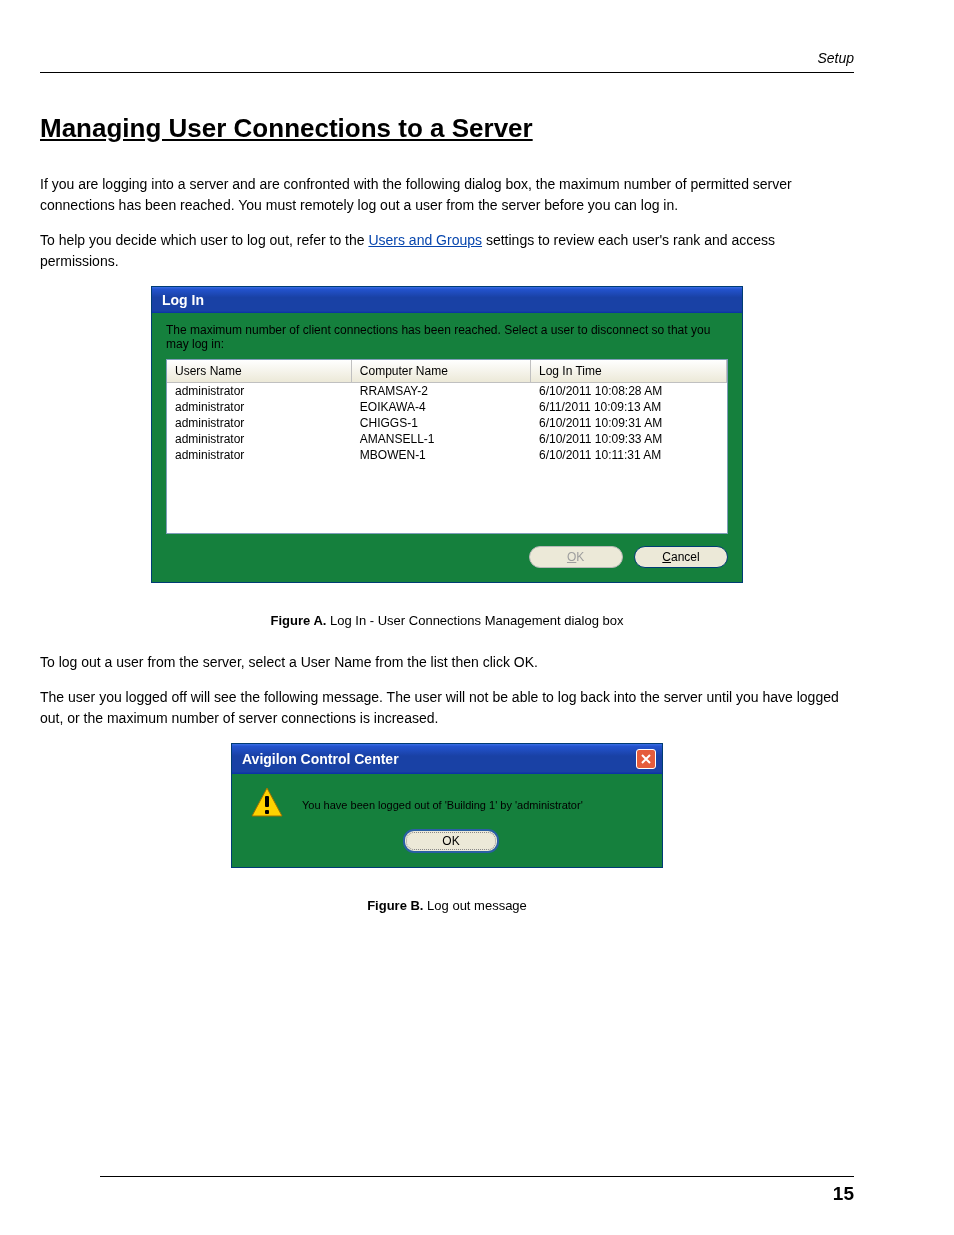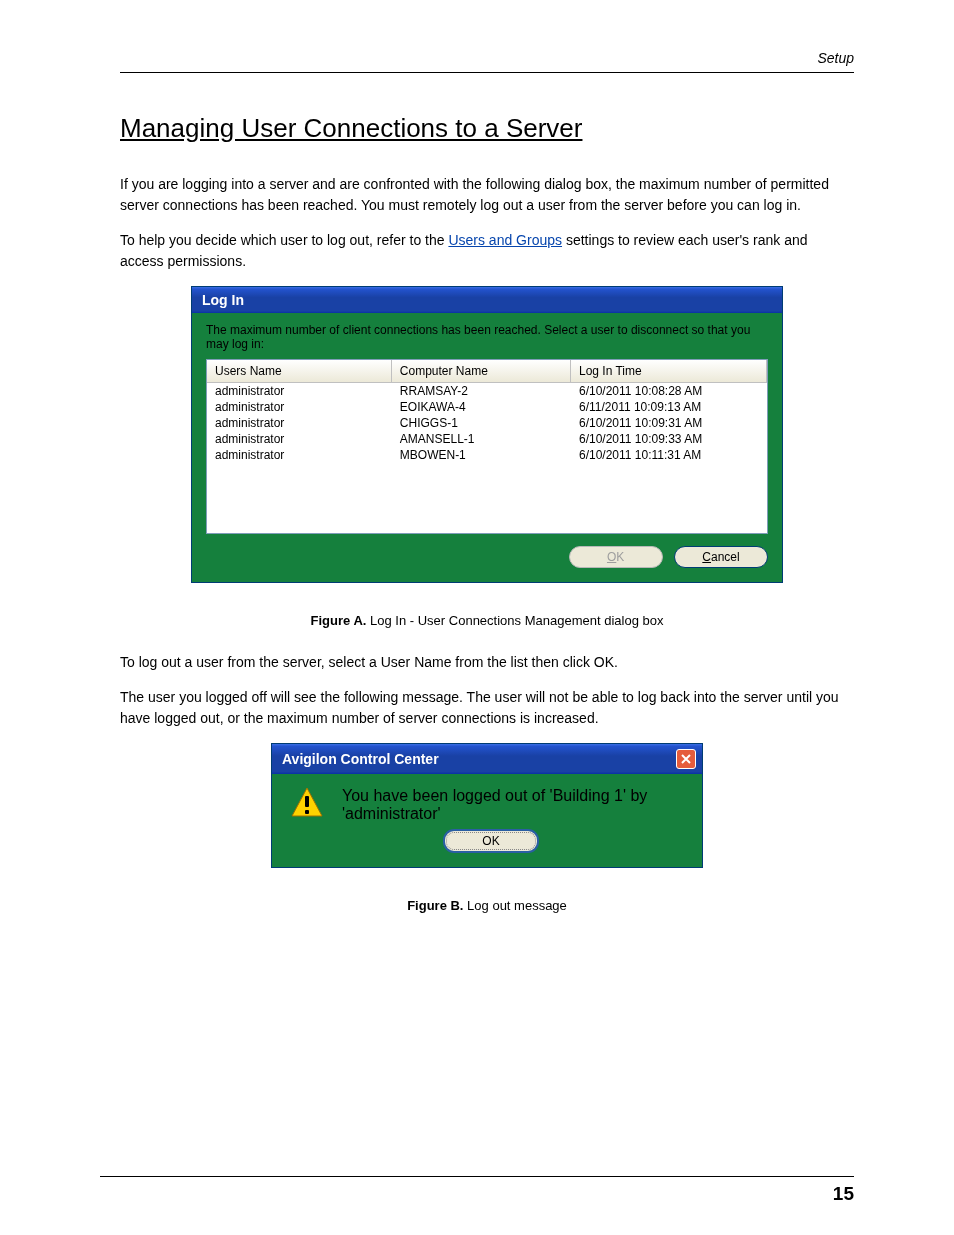--- a/index.html
+++ b/index.html
@@ -4,36 +4,36 @@
 <style>
   body {
     margin: 0;
     padding: 0;
     background: #fff;
     font-family: Arial, Helvetica, sans-serif;
     color: #000;
     width: 954px;
   }
   .page {
-    padding: 50px 100px 30px 120px;
+    padding: 50px 100px 30px 40px;
     position: relative;
     box-sizing: border-box;
     min-height: 1235px;
   }
   .header-area {
     text-align: right;
     font-style: italic;
     font-size: 14px;
     padding-bottom: 6px;
     border-bottom: 1px solid #000;
     margin-bottom: 40px;
   }
   .section-title {
     font-size: 26px;
-    font-weight: 400;
+    font-weight: 700;
     font-family: "Segoe UI", Arial, sans-serif;
     text-decoration: underline;
     margin-bottom: 30px;
   }
   .body-text {
     font-size: 14px;
     line-height: 1.5;
     margin: 0 0 14px 0;
   }
   a.inline-link { color: #0645ad; text-decoration: underline; }
@@ -141,21 +141,21 @@
   }
 
   
   .msgbox-body {
     display: flex;
     align-items: center;
     padding: 12px 18px 6px 18px;
     gap: 18px;
   }
   .warn-icon { flex: 0 0 auto; }
-  .msgbox-text { font-size: 16px; }
+  .msgbox-text { font-size: 11px; }
   .msgbox-btnrow {
     text-align: center;
     padding: 0 0 14px 0;
   }
 
   .footer-area {
     border-top: 1px solid #000;
     text-align: right;
     font-size: 19px;
     font-weight: bold;

